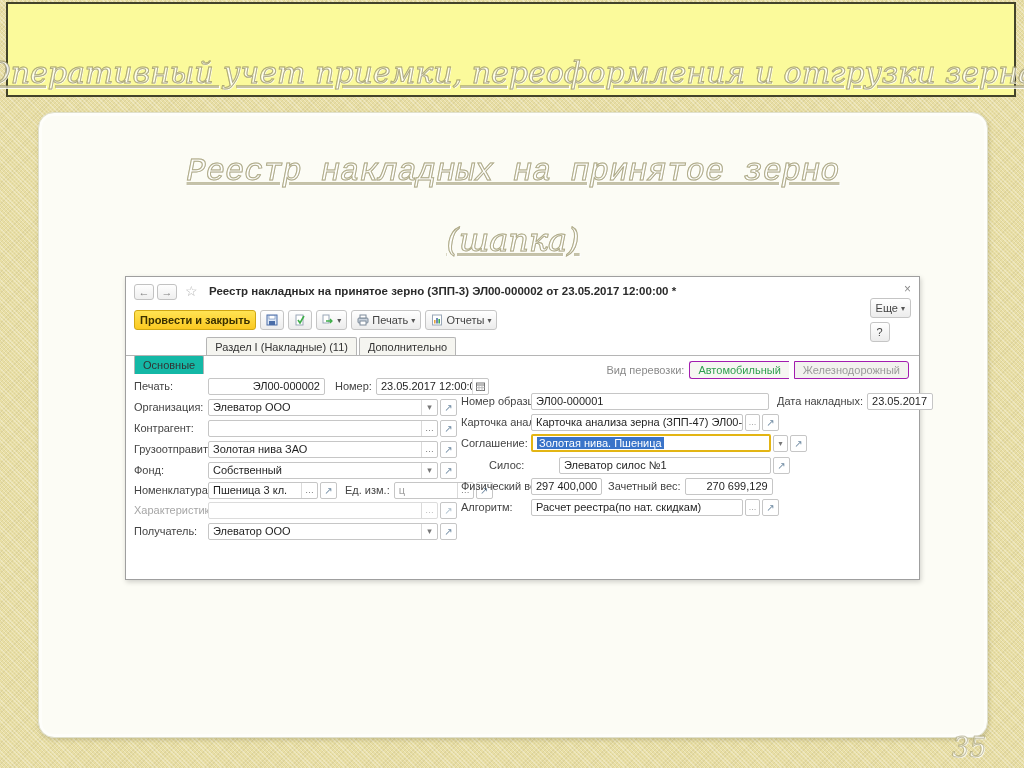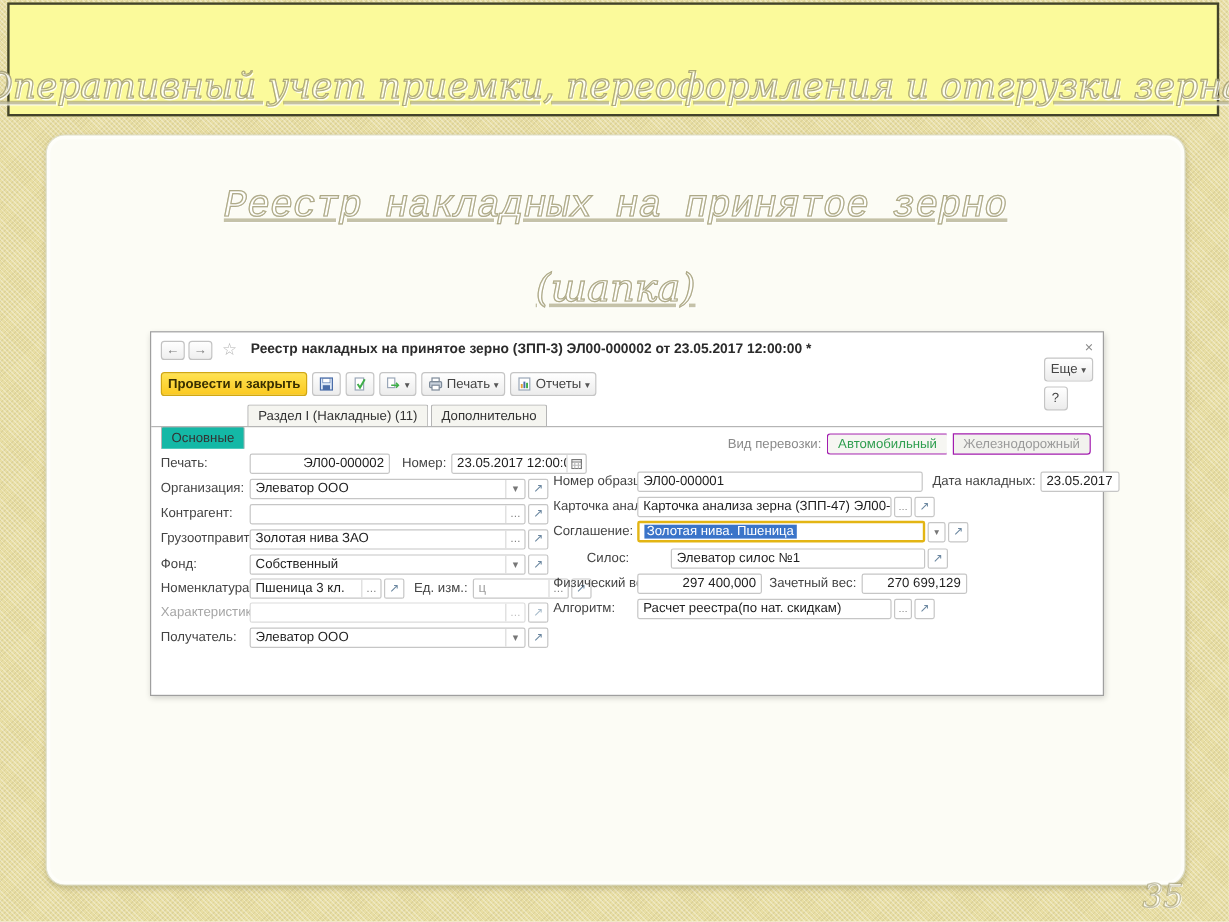--- a/index.html
+++ b/index.html
@@ -307,21 +307,21 @@
   <div class="row" style="left:335px;top:179px;margin-left:28px;">
     <span class="lbl" style="width:70px;">Силос:</span>
     <div class="inp" style="width:212px;">
       <span class="val">Элеватор силос №1</span>
     </div>
     <div class="obtn">↗</div>
   </div>
 
   <div class="row" style="left:335px;top:200px;">
     <span class="lbl" style="width:70px;">Физический вес:</span>
-    <div class="inp" style="width:104px;">
+    <div class="inp" style="width:71px;">
       <span class="val right">297 400,000</span>
     </div>
     <span class="lbl" style="margin-left:6px;">Зачетный вес:</span>
     <div class="inp" style="width:88px;margin-left:4px;">
       <span class="val right">270 699,129</span>
     </div>
   </div>
 
   <div class="row" style="left:335px;top:221px;">
     <span class="lbl" style="width:70px;">Алгоритм:</span>

